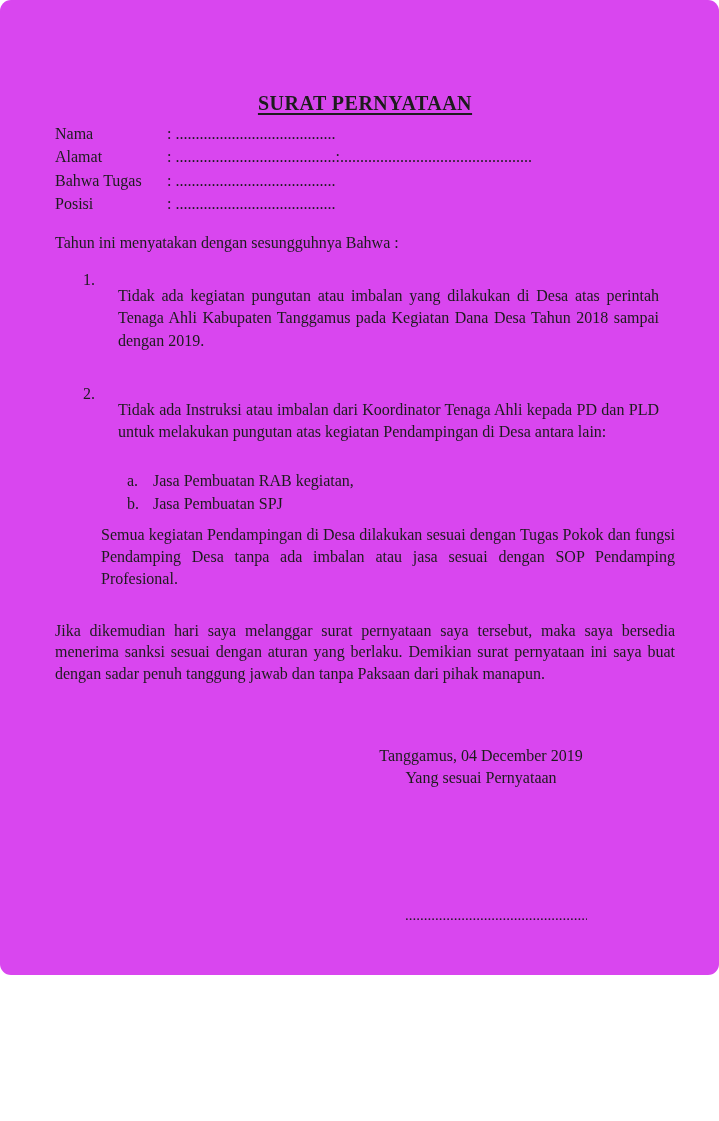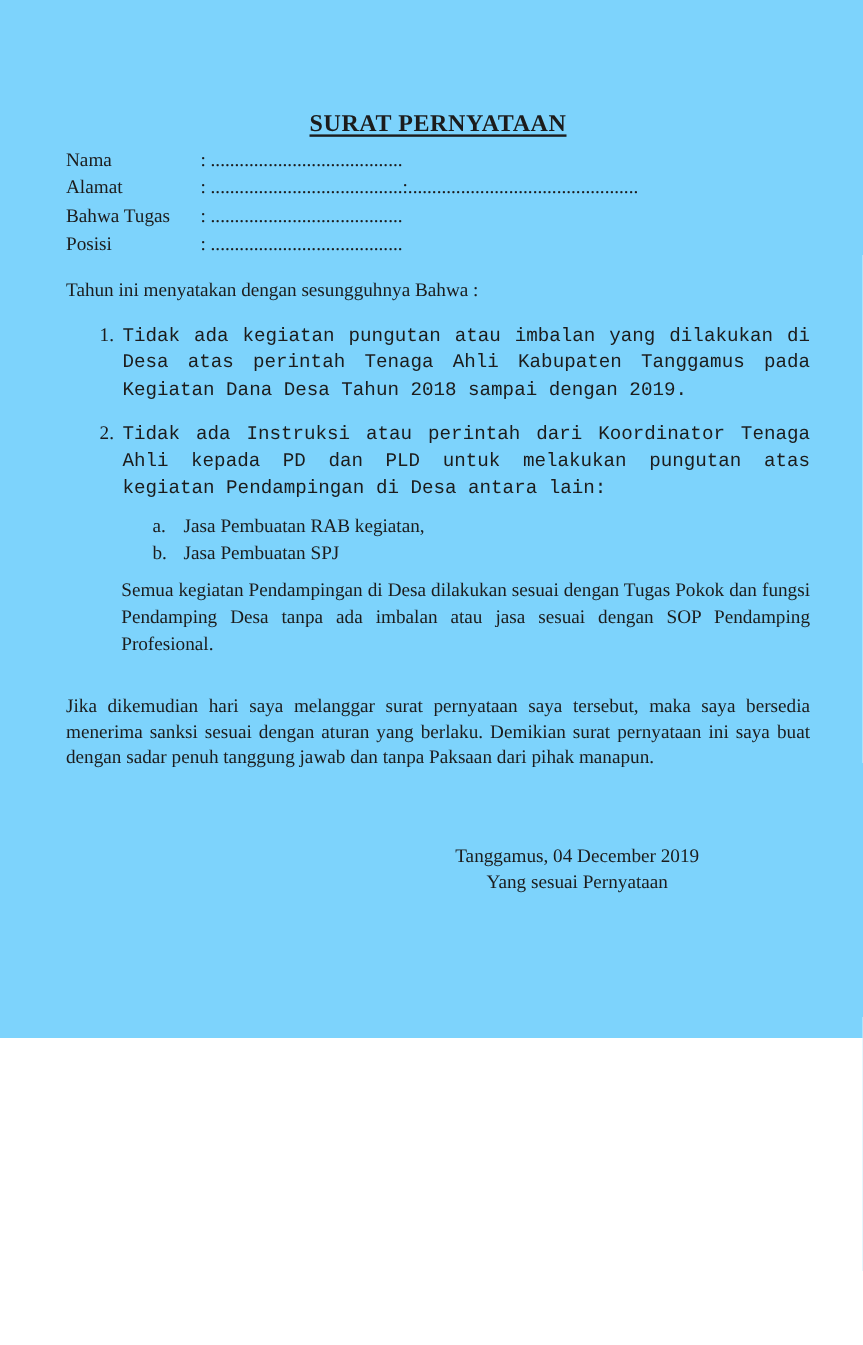--- a/index.html
+++ b/index.html
@@ -1,46 +1,47 @@
 <!DOCTYPE html>
 <html><head>
 <meta charset="utf-8">
 <style>
   html, body { margin: 0; padding: 0; background: #ffffff; }
   .page {
     position: relative;
     width: 719px;
-    height: 865px;
+    height: 975px;
     box-sizing: border-box;
     padding: 0 44px 0 55px;
-    background: #7dd3fc;
+    background: #d946ef;
     color: #1c1c1c;
     font-family: "Liberation Serif", "DejaVu Serif", serif;
     font-size: 16px;
     overflow: hidden;
+    border-radius: 11px;
   }
   .title {
     margin: 90px 0 0 0;
     font-size: 20px;
     font-weight: bold;
     text-align: center;
     letter-spacing: 0.5px;
     line-height: 26px;
     text-decoration: underline;
     text-underline-offset: 3px;
   }
   .intro { margin: 63px 0 0 0; line-height: 22px; }
   .fields { margin-top: 6px; }
   .field-row { display: flex; line-height: 23.3px; }
   .field-label { flex: 0 0 112px; }
   .field-value { white-space: nowrap; overflow: hidden; }
   .statement-intro { margin: 17px 0 0 0; line-height: 22px; }
   .num-item { display: flex; margin-top: 15px; }
   .num { flex: 0 0 19px; margin-left: 28px; line-height: 22.3px; }
-  .num-text { flex: 1; margin: 0; text-align: justify; line-height: 22.3px; font-family: Liberation Mono, monospace; }
+  .num-text { flex: 1; margin: 16px; text-align: justify; line-height: 22.3px; }
   .sub-list { margin-top: 9px; }
   .sub-item { display: flex; line-height: 23px; }
   .sub-letter { flex: 0 0 26px; margin-left: 72px; }
   .sub-text { flex: 1; }
   .closing-note { margin: 9px 0 0 46px; text-align: justify; line-height: 22.3px; }
   .final-para { margin: 29px 0 0 0; text-align: justify; line-height: 21.8px; }
   .signature { margin: 60px 0 0 310px; width: 232px; text-align: center; line-height: 22px; }
   .sig-line {
     margin: 118px 0 0 350px;
     width: 182px;
@@ -79,21 +80,21 @@
 
   <p class="statement-intro">Tahun ini menyatakan dengan sesungguhnya Bahwa :</p>
 
   <div class="num-item">
     <span class="num">1.</span>
     <p class="num-text">Tidak ada kegiatan pungutan atau imbalan yang dilakukan di Desa atas perintah Tenaga Ahli Kabupaten Tanggamus pada Kegiatan Dana Desa Tahun 2018 sampai dengan 2019.</p>
   </div>
 
   <div class="num-item">
     <span class="num">2.</span>
-    <p class="num-text">Tidak ada Instruksi atau perintah dari Koordinator Tenaga Ahli kepada PD dan PLD untuk melakukan pungutan atas kegiatan Pendampingan di Desa antara lain:</p>
+    <p class="num-text">Tidak ada Instruksi atau imbalan dari Koordinator Tenaga Ahli kepada PD dan PLD untuk melakukan pungutan atas kegiatan Pendampingan di Desa antara lain:</p>
   </div>
 
   <div class="sub-list">
     <div class="sub-item">
       <span class="sub-letter">a.</span>
       <span class="sub-text">Jasa Pembuatan RAB kegiatan,</span>
     </div>
     <div class="sub-item">
       <span class="sub-letter">b.</span>
       <span class="sub-text">Jasa Pembuatan SPJ</span>

